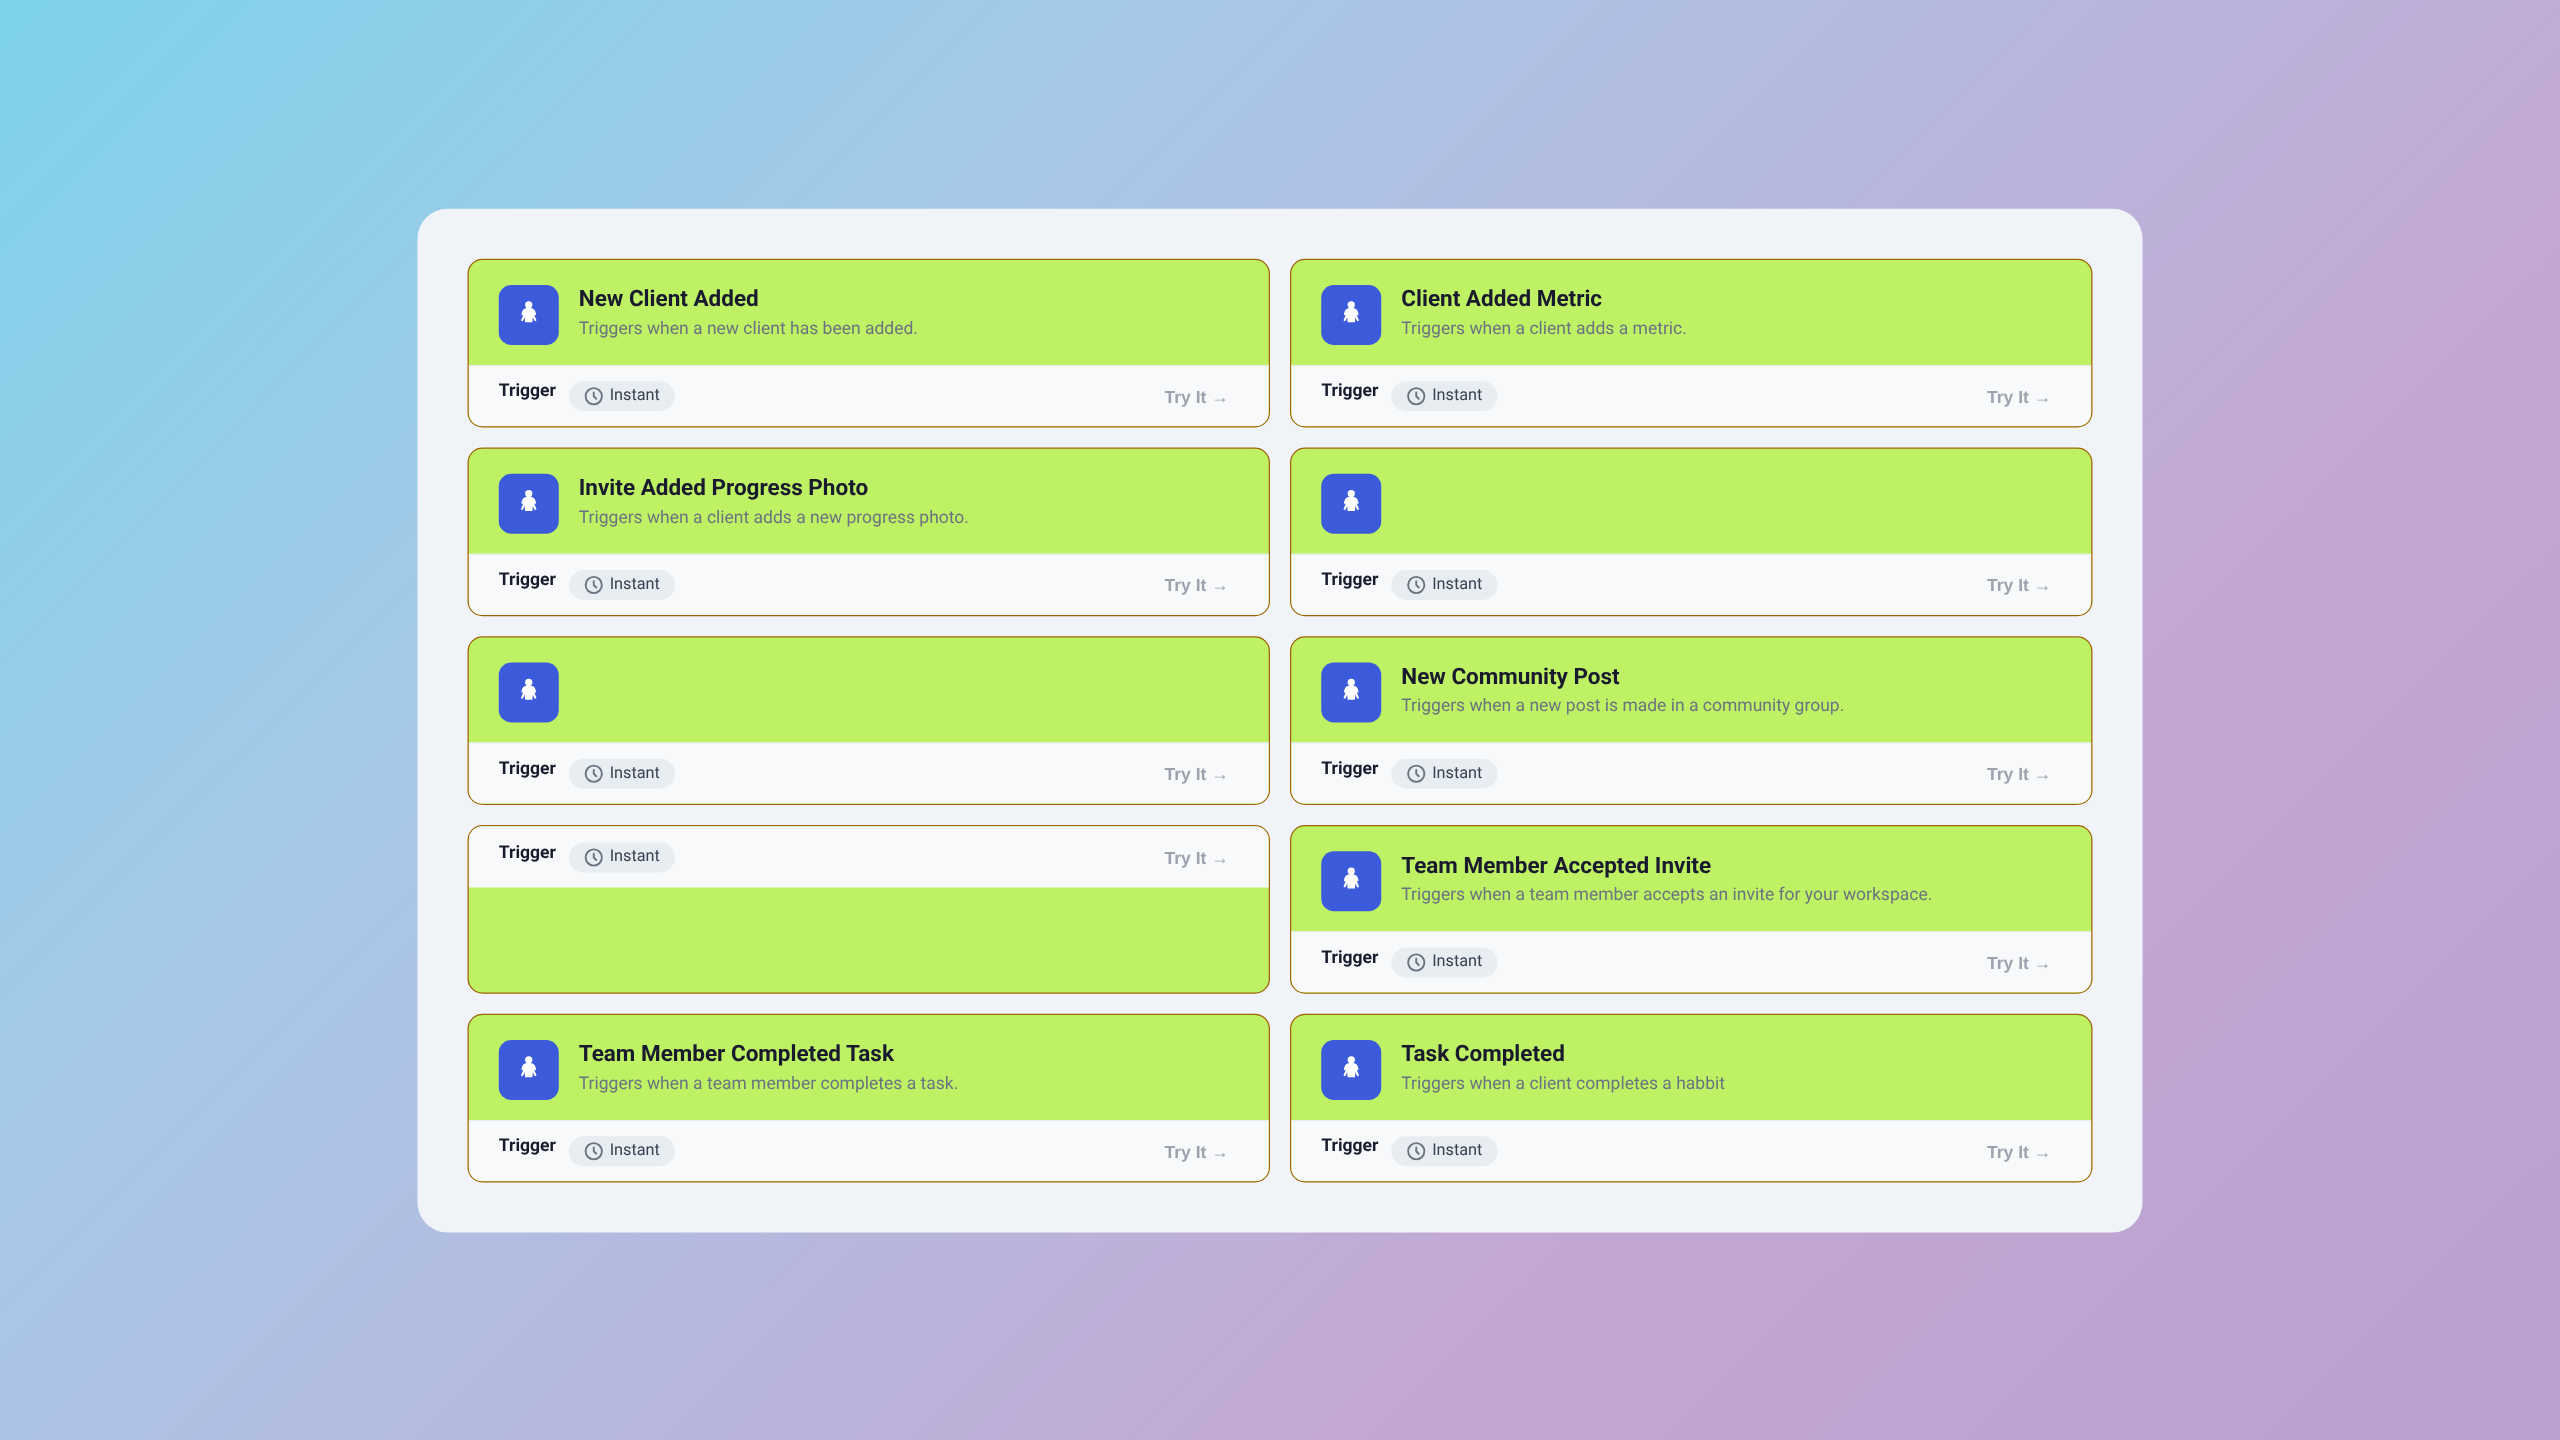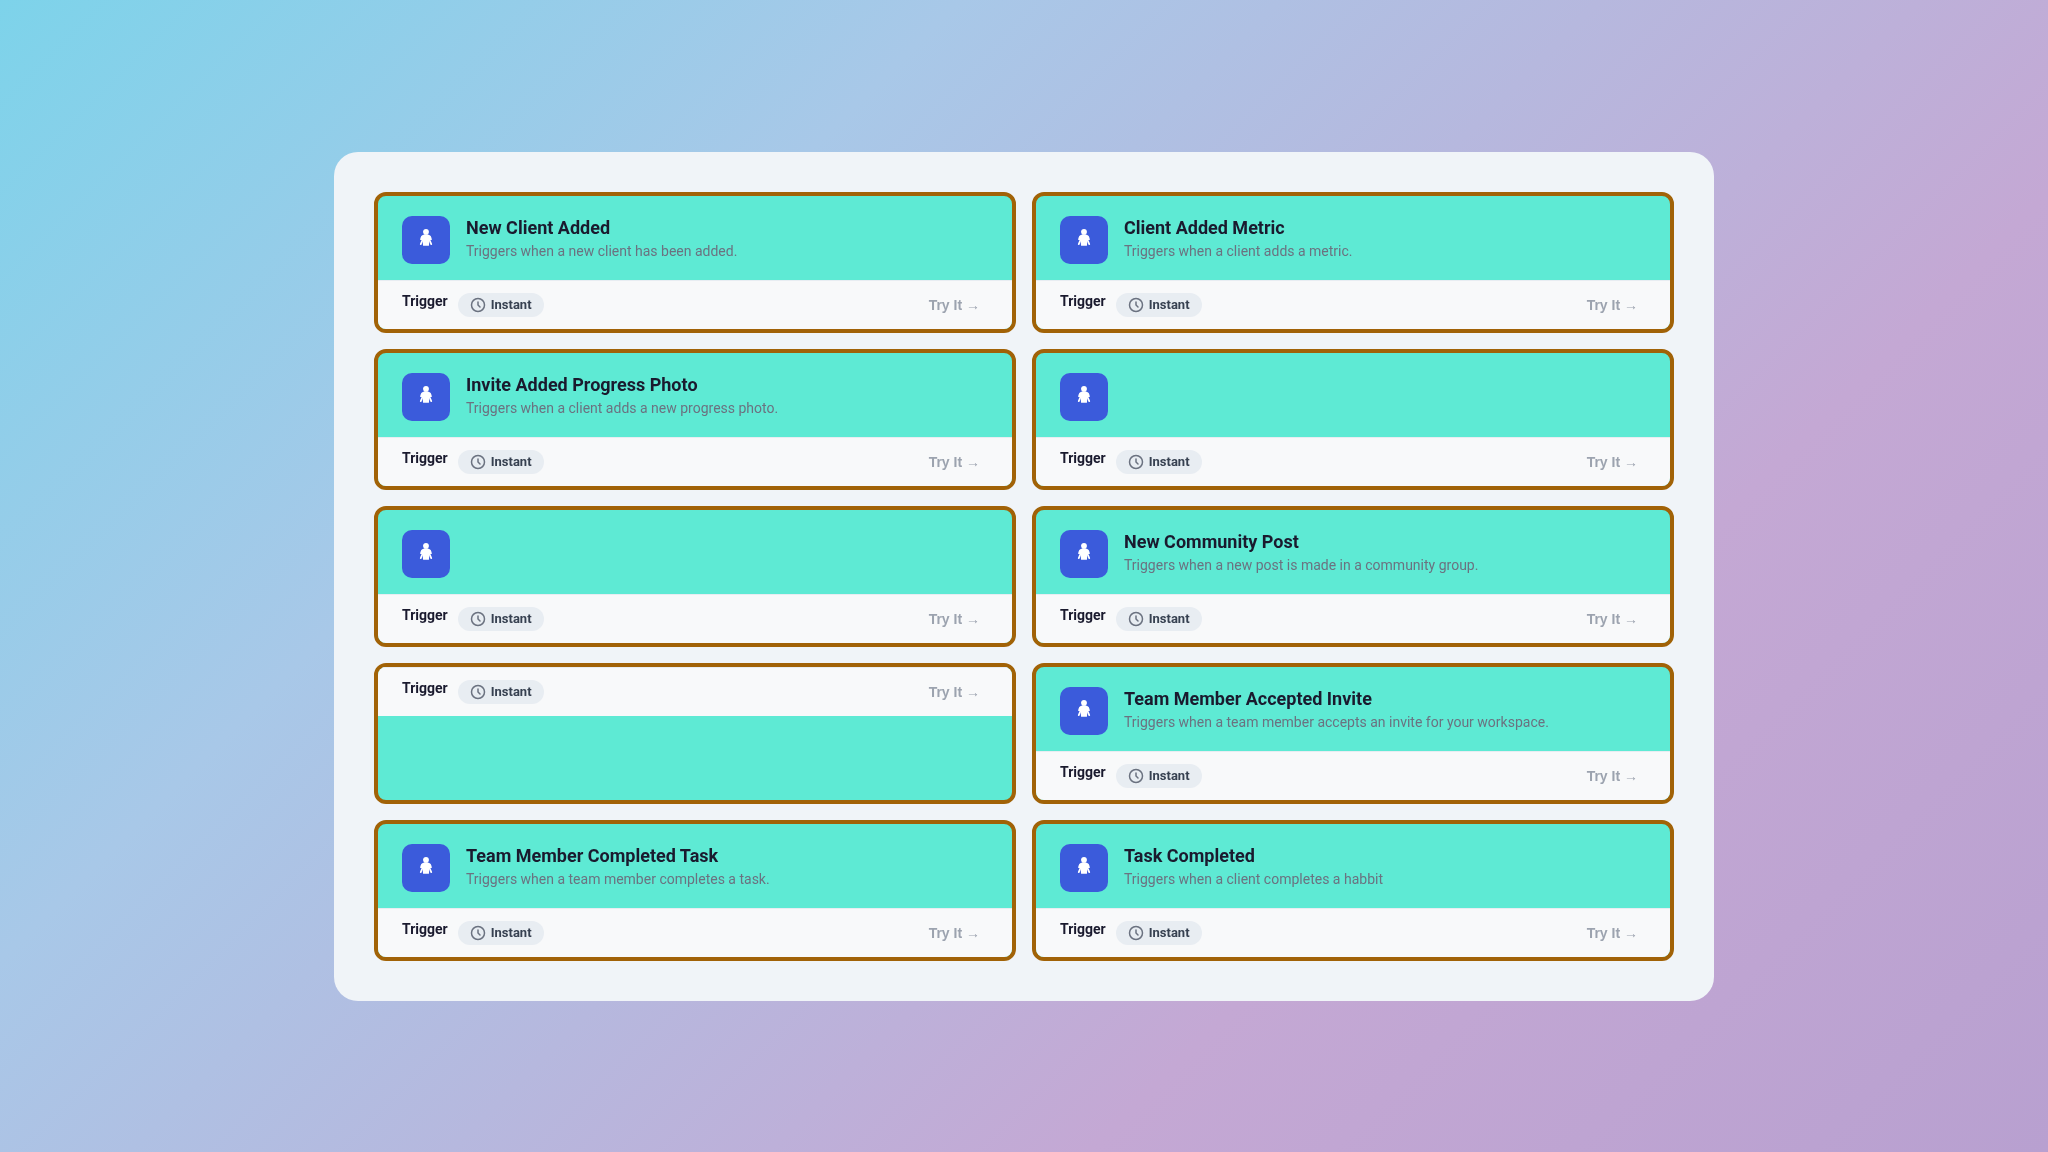--- a/index.html
+++ b/index.html
@@ -26,24 +26,24 @@
       max-height: 1060px;
     }
 
     .grid {
       display: grid;
       grid-template-columns: 1fr 1fr;
       gap: 16px;
     }
 
     .card {
-      background: #5eead4;
+      background: #bef264;
       border-radius: 12px;
       overflow: hidden;
-      border: 4px solid #a16207;
+      border: 1px solid #a16207;
     }
 
     .card-header {
       display: flex;
       align-items: center;
       gap: 16px;
       padding: 20px 24px 16px 24px;
     }
 
     .card-icon {
@@ -98,21 +98,21 @@
     }
 
     .instant-badge {
       display: flex;
       align-items: center;
       gap: 5px;
       background: #e8edf2;
       border-radius: 20px;
       padding: 4px 12px;
       font-size: 13px;
-      font-weight: 700;
+      font-weight: 400;
       color: #374151;
     }
 
     .try-it-btn {
       display: flex;
       align-items: center;
       gap: 6px;
       font-size: 14px;
       font-weight: 600;
       color: #9ca3af;

